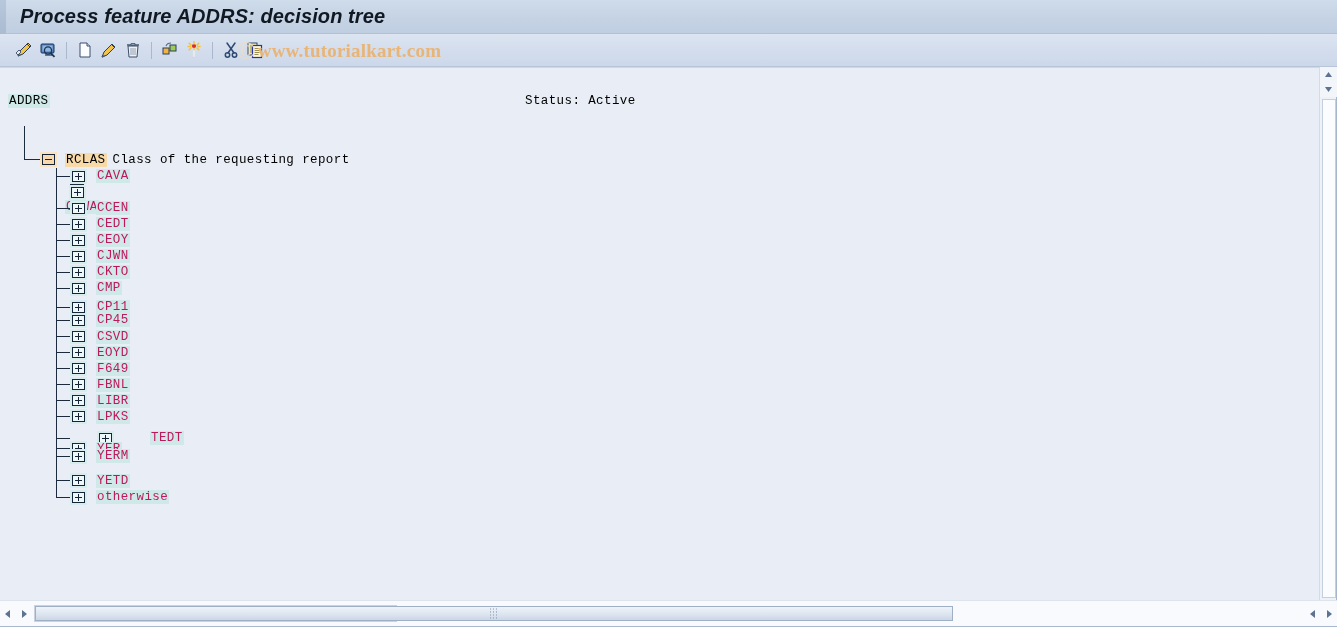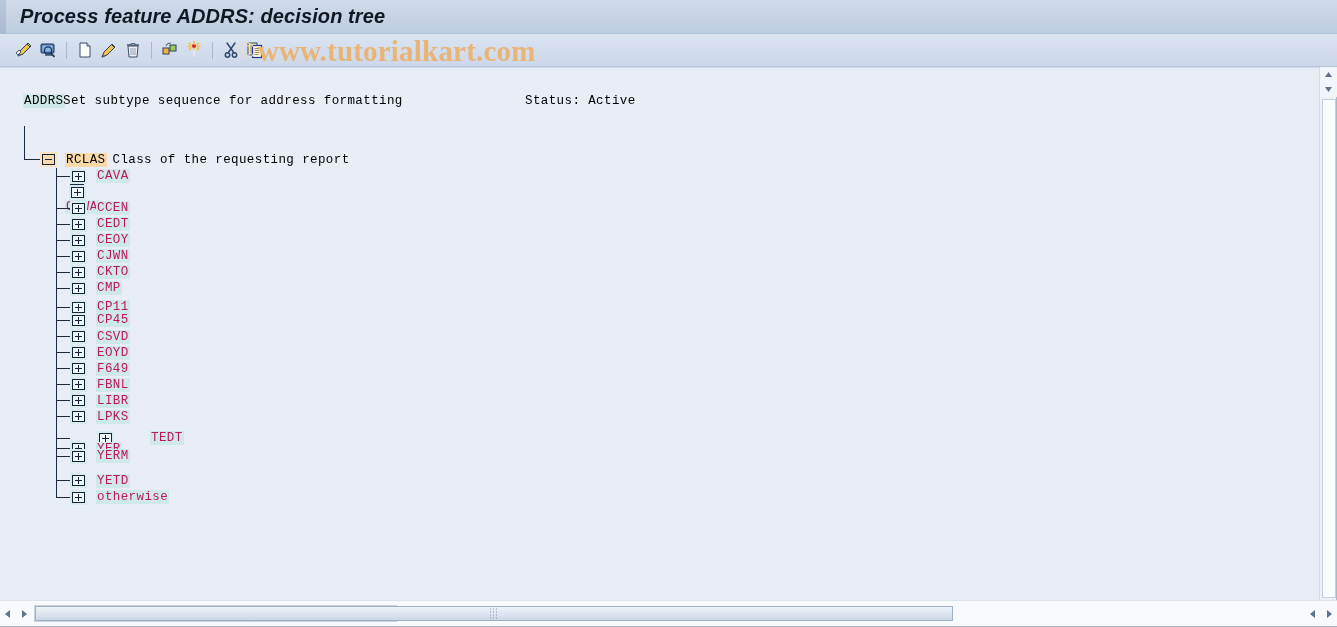--- a/index.html
+++ b/index.html
@@ -82,21 +82,21 @@
   }
   #wm-copy {
     font-family: "Liberation Serif", serif;
     font-size: 26px;
     color: #e9dccb;
     margin-right: 2px;
     line-height: 1;
   }
   #wm-text {
     font-family: "Liberation Serif", serif;
-    font-size: 29px;
+    font-size: 19px;
     font-weight: bold;
     color: #e8b577;
     letter-spacing: 0.2px;
     white-space: nowrap;
   }
 
   
   #content {
     position: absolute;
     left: 0; top: 67px;
@@ -118,21 +118,21 @@
   
   #hdr-row {
     position: absolute;
     left: 0; top: 26px;
     width: 100%;
     height: 16px;
     white-space: nowrap;
   }
   #hdr-key {
     position: absolute;
-    left: 23px; top: 0;
+    left: 8px; top: 0;
     background: #cfe8e8;
     padding: 0 1px;
     letter-spacing: 0.4px;
   }
   #hdr-desc {
     position: absolute;
     left: 63px; top: 0;
     letter-spacing: 0.4px;
   }
   #hdr-status {
@@ -428,21 +428,20 @@
   <div id="watermark">
     <span id="wm-copy">©</span>
     <span id="wm-text">www.tutorialkart.com</span>
   </div>
 
   <div id="content">
     <div id="content-inner">
 
       <div id="hdr-row">
         <span id="hdr-key">ADDRS</span>
-        <span id="hdr-desc">Set subtype sequence for address formatting</span>
         <span id="hdr-status">Status: Active</span>
       </div>
 
       <div id="tree">
         <div id="root-stem"></div>
         <div id="root-elbow"></div>
 
         <div id="node-rclas">
           <span class="icon-pad-open">
             <span class="box-icon box-open"></span>

